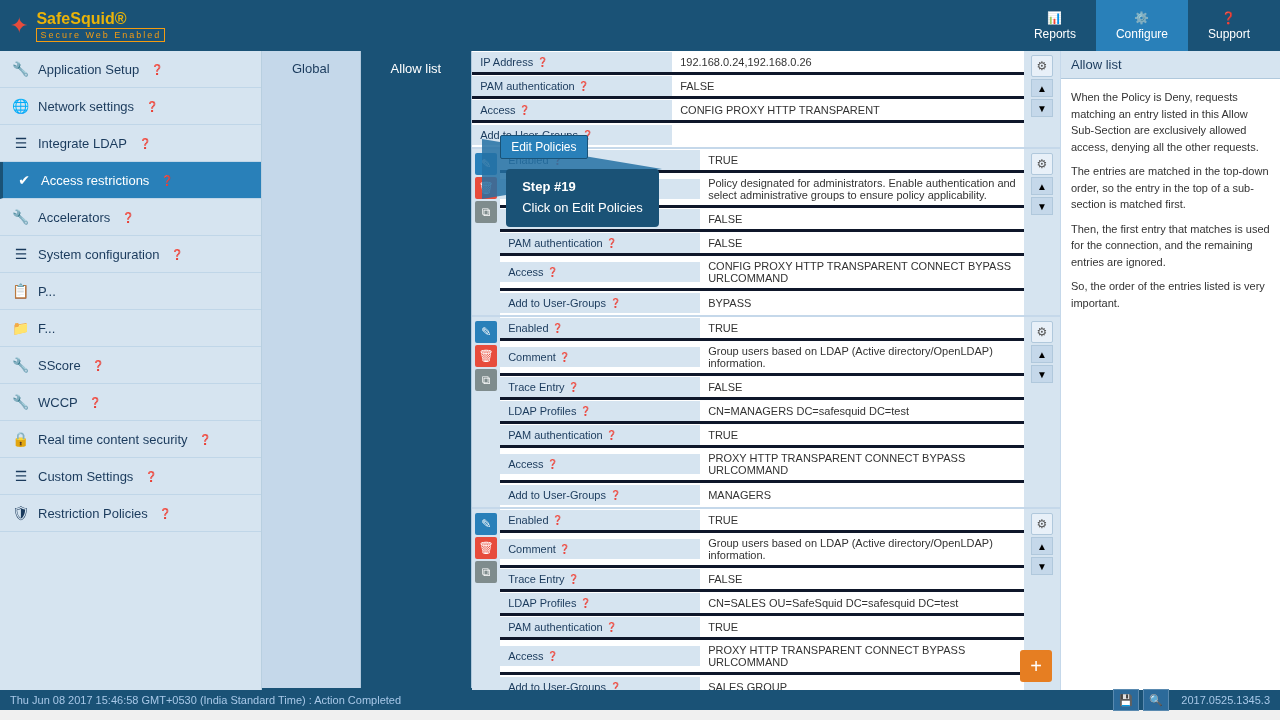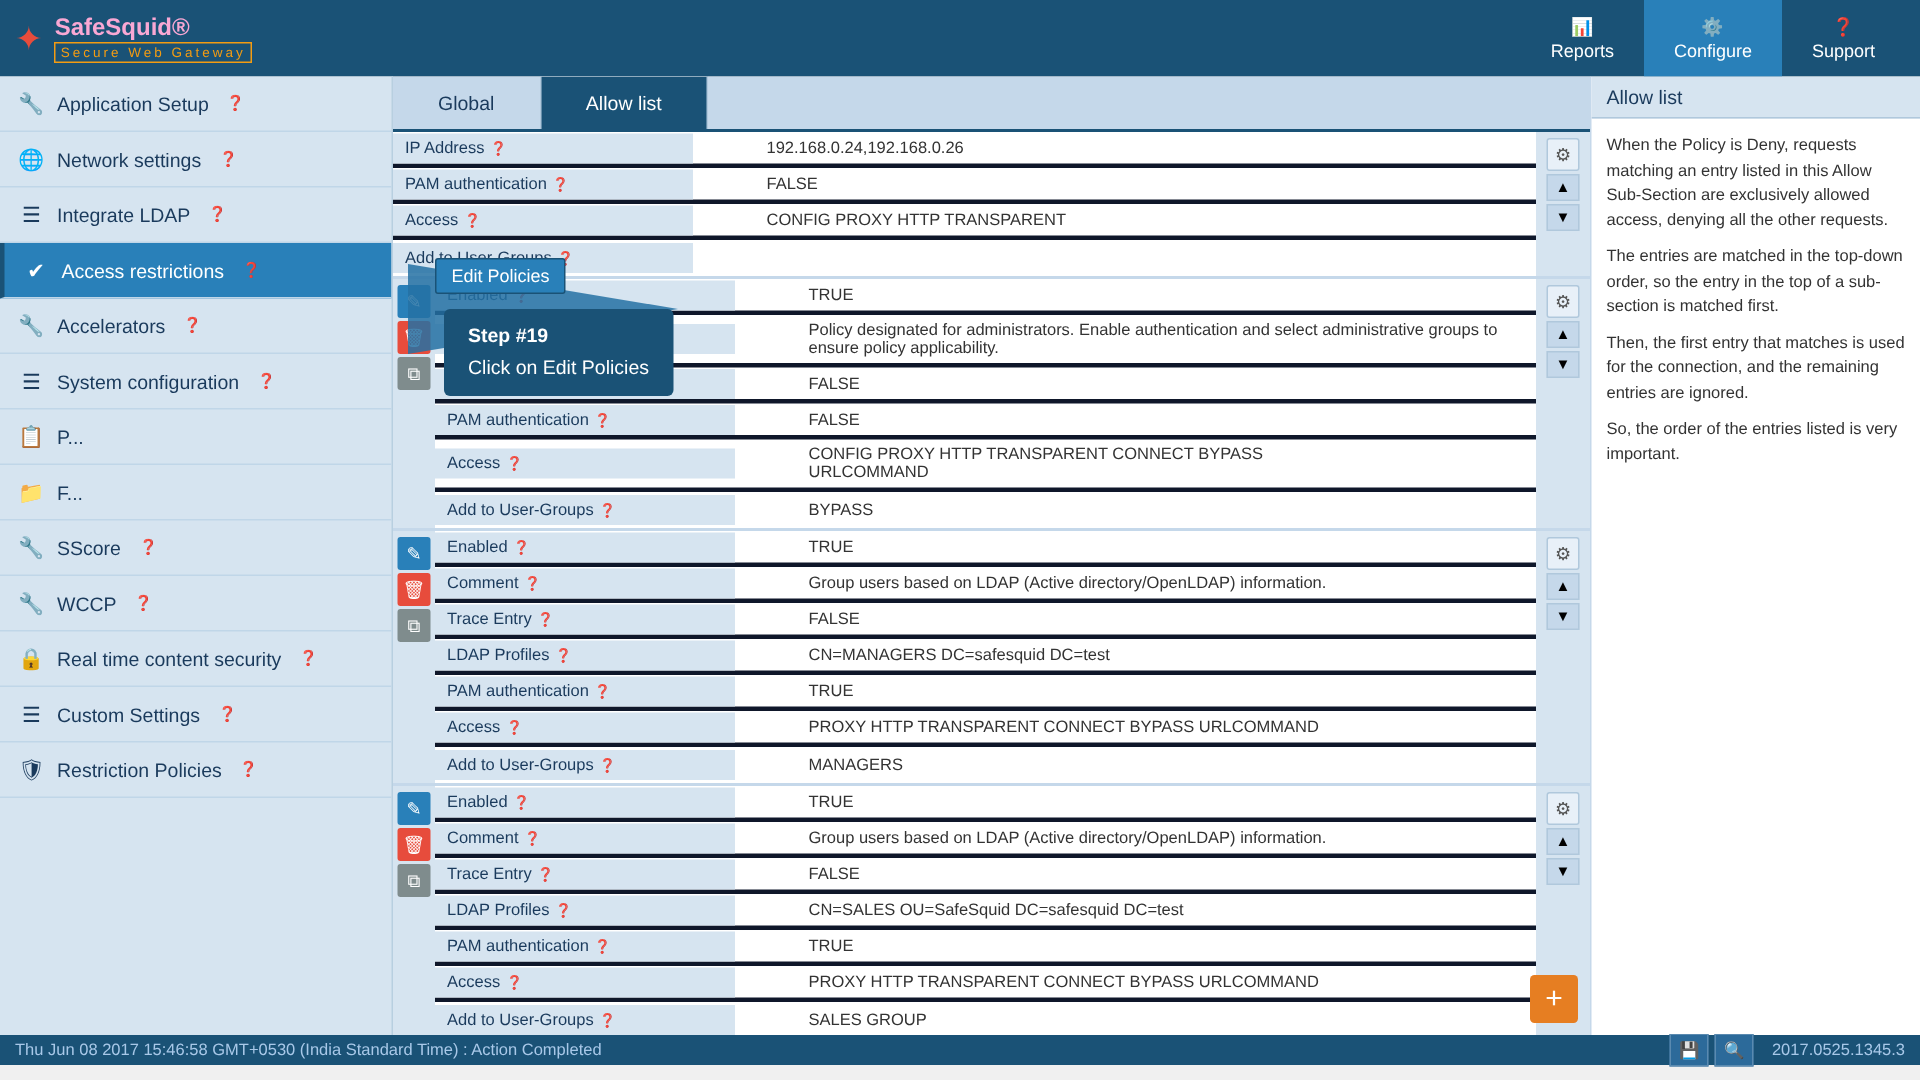--- a/index.html
+++ b/index.html
@@ -32,21 +32,21 @@
     }
     .sidebar-item.active { background: #2980b9; color: white; border-left: 3px solid #1a5276; }
     .sidebar-item .si-icon { font-size: 14px; width: 18px; text-align: center; }
     .sidebar-item .help-icon { font-size: 10px; color: #888; margin-left: 4px; }
     .sidebar-item.active .help-icon { color: #cce; }
 
     
     .content-area { display: flex; flex: 1; overflow: hidden; }
 
     
-    .main-content { flex: 1; display: flex; flex-direction: column; overflow: hidden; background: #e8f0f8; }
+    .main-content { flex: 1; display: flex; overflow: hidden; background: #e8f0f8; }
 
     
     .tabs { display: flex; background: #c5d8ea; border-bottom: 2px solid #1a5276; }
     .tab {
       padding: 10px 30px; cursor: pointer; font-size: 13px; color: #1a3a5c;
       border-right: 1px solid #b0c8dc;
     }
     .tab.active { background: #1a5276; color: white; }
 
     
@@ -58,21 +58,21 @@
     }
     .policy-row {
       display: flex; align-items: center; border-bottom: 3px solid #0f172a; min-height: 24px;
     }
     .policy-row:last-child { border-bottom: none; }
     .row-label {
       width: 200px; min-width: 200px; background: #d6e4f0; padding: 4px 8px;
       font-size: 11px; color: #1a3a5c; display: flex; align-items: center; gap: 4px;
     }
     .row-value {
-      flex: 1; padding: 4px 8px; font-size: 11px; color: #333; margin-left: 41px;
+      flex: 1; padding: 4px 8px; font-size: 11px; color: #333;
     }
     .action-btn {
       width: 22px; height: 22px; border: none; cursor: pointer; border-radius: 2px;
       display: flex; align-items: center; justify-content: center; font-size: 12px;
     }
     .btn-edit { background: #2980b9; color: white; }
     .btn-delete { background: #e74c3c; color: white; }
     .btn-copy { background: #7f8c8d; color: white; }
     .btn-settings { background: #e8f0f8; border: 1px solid #b0c8dc; color: #555; }
 
@@ -117,22 +117,22 @@
       cursor: pointer; font-size: 11px;
     }
   </style>
 </head>
 <body>
 
 <div class="header">
   <div class="logo-area">
     <span style="color:#e74c3c; font-size:22px;">✦</span>
     <div>
-      <div style="color:#f9a8d4; font-weight:bold; font-size:16px;">SafeSquid®</div>
-      <div style="color:#f39c12; font-size:9px; letter-spacing:2px; background:#1a5276; border:1px solid #f39c12; padding:1px 3px;">Secure Web Gateway</div>
+      <div style="color:#eab308; font-weight:bold; font-size:16px;">SafeSquid®</div>
+      <div style="color:#f39c12; font-size:9px; letter-spacing:2px; background:#1a5276; border:1px solid #f39c12; padding:1px 3px;">Secure Web Enabled</div>
     </div>
   </div>
   <div class="header-nav">
     <div class="header-nav-item">
       <span>📊</span>
       <span>Reports</span>
     </div>
     <div class="header-nav-item active">
       <span>⚙️</span>
       <span>Configure</span>

